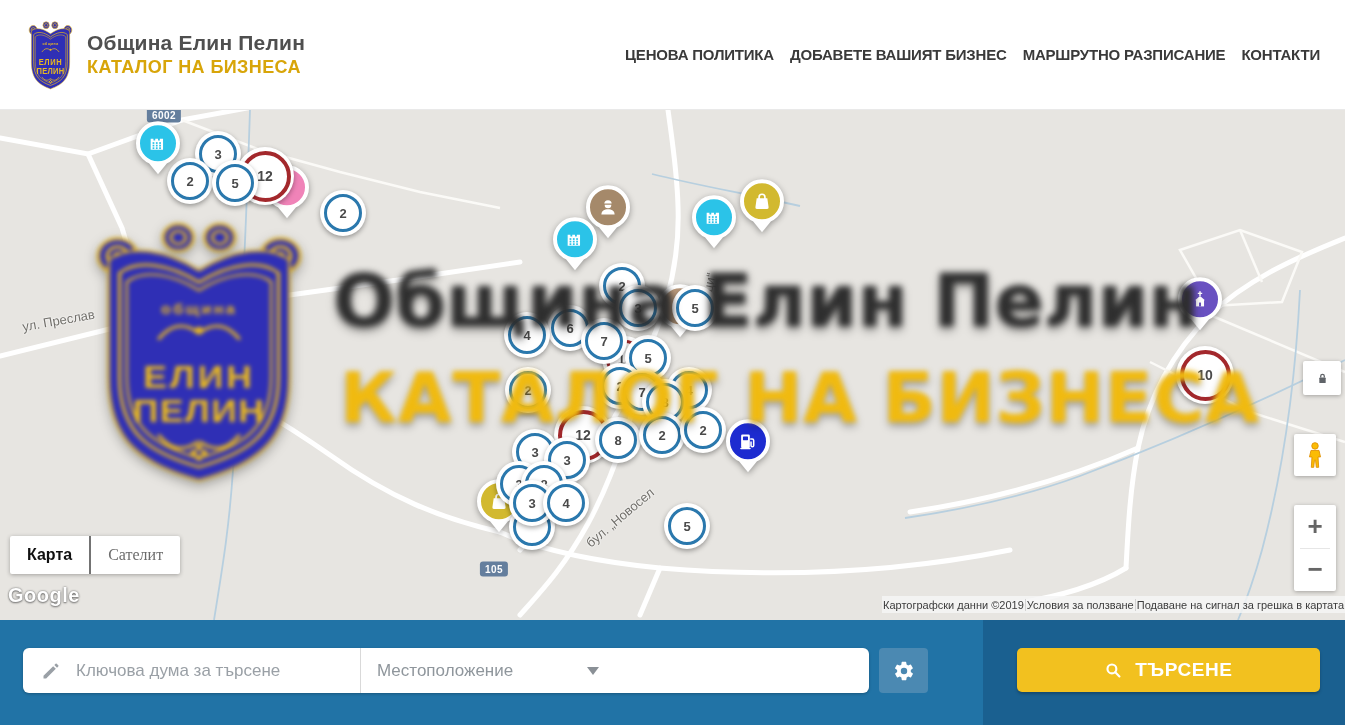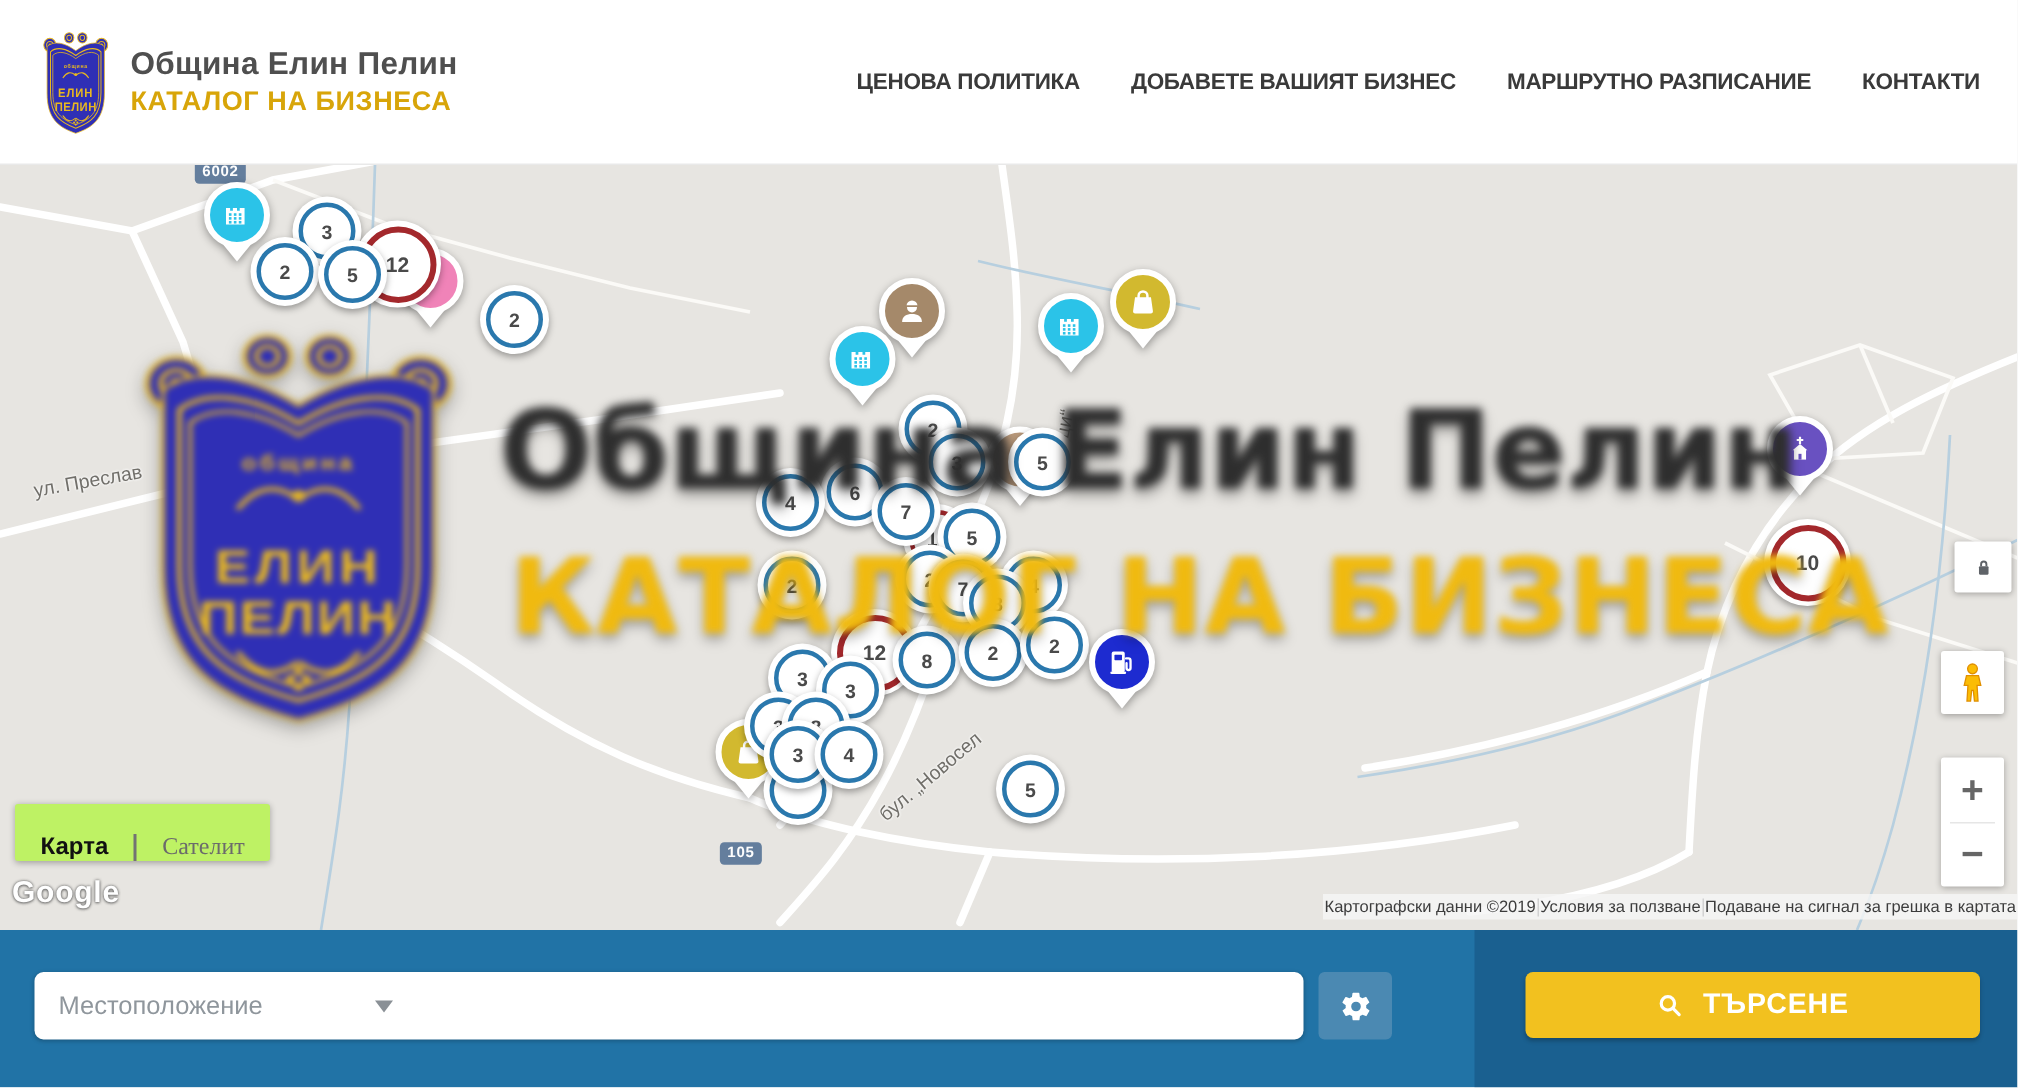--- a/index.html
+++ b/index.html
@@ -8,21 +8,21 @@
         font-family:"Liberation Sans",sans-serif;background:#fff;}
 
   
   .header{position:relative;height:110px;background:#fff;border-bottom:1px solid #e9e9e9;
           display:flex;align-items:center;justify-content:space-between;padding:0 25px 0 27px;box-sizing:border-box;z-index:10;}
   .brand{display:flex;align-items:center;gap:13px;cursor:pointer;}
   .crest-small{width:47px;height:74px;}
   .crest-small svg{width:100%;height:100%;}
   .brand-title{font-size:21px;font-weight:bold;color:#4f4f4f;letter-spacing:.2px;}
   .brand-subtitle{font-size:18px;font-weight:bold;color:#d8a509;letter-spacing:.4px;margin-top:2px;}
-  .nav{display:flex;gap:34px;align-items:flex-start;}
+  .nav{display:flex;gap:16px;align-items:flex-start;}
   .nav a{font-size:15px;font-weight:bold;color:#3a3a3a;text-decoration:none;letter-spacing:-.2px;cursor:pointer;}
 
   
   .map{position:relative;width:1345px;height:510px;background:#e7e5e1;overflow:hidden;}
   .roads{position:absolute;inset:0;z-index:0;}
 
   .marker-layer{position:absolute;inset:0;z-index:2;}
   .cluster{position:absolute;transform:translate(-50%,-50%);width:46px;height:46px;border-radius:50%;
            background:#fff;box-shadow:0 2px 5px rgba(0,0,0,.35);display:grid;place-items:center;cursor:pointer;}
   .cluster .ring{width:32px;height:32px;box-sizing:content-box;border:3px solid #2a78ad;border-radius:50%;
@@ -43,22 +43,22 @@
   
   .watermark{position:absolute;inset:0;z-index:4;pointer-events:none;}
   .crest-big{position:absolute;left:88px;top:100px;width:222px;height:282px;filter:blur(2.2px) drop-shadow(0 4px 6px rgba(0,0,0,.35));}
   .crest-big svg{width:100%;height:100%;}
   .wm-line1{position:absolute;left:333px;top:148px;font-family:"DejaVu Sans",sans-serif;font-weight:bold;
             font-size:73px;color:#2e2e2e;letter-spacing:0;filter:blur(3px);text-shadow:0 4px 7px rgba(0,0,0,.4);white-space:nowrap;}
   .wm-line2{position:absolute;left:340px;top:247px;font-family:"DejaVu Sans",sans-serif;font-weight:bold;
             font-size:70px;color:#f0ba10;letter-spacing:.5px;filter:blur(2.6px);text-shadow:0 4px 7px rgba(0,0,0,.35);white-space:nowrap;}
 
   
-  .maptype{position:absolute;left:10px;top:426px;display:flex;background:#bef264;height:38px;z-index:6;
-           box-shadow:0 1px 4px rgba(0,0,0,.3);border-radius:2px;overflow:hidden;align-items:flex-end;}
+  .maptype{position:absolute;left:10px;top:426px;display:flex;background:#ffffff;height:38px;z-index:6;
+           box-shadow:0 1px 4px rgba(0,0,0,.3);border-radius:2px;overflow:hidden;}
   .maptype .mt{display:flex;align-items:center;justify-content:center;font-size:16px;cursor:pointer;padding:0 17px;}
   .mt-map{font-weight:bold;color:#111;}
   .mt-sat{color:#6b6b6b;border-left:2px solid #737373;font-family:Liberation Serif, serif;}
   .google-logo{position:absolute;left:8px;top:474px;z-index:6;font-size:20px;font-weight:bold;color:#fff;cursor:pointer;
                letter-spacing:.5px;text-shadow:0 0 2px rgba(90,90,90,.9),0 1px 2px rgba(60,60,60,.6);}
   .attrib{position:absolute;right:0;top:486px;height:17px;z-index:6;display:flex;align-items:center;
           background:rgba(245,245,245,.82);font-size:11px;color:#3c3c3c;}
   .attrib span{padding:0 1px;white-space:nowrap;}
   .attrib span + span{border-left:1px solid #d2d2d2;}
   .ctl-box{position:absolute;background:#fff;box-shadow:0 1px 4px rgba(0,0,0,.3);border-radius:2px;z-index:6;
@@ -463,21 +463,21 @@
           </div>
           <div class="pin-t"></div>
         </div>
         <div class="cluster big" style="left: 1205px; top: 265px;">
           <div class="ring" style="border-color:#a3282c">
             <span>10</span>
           </div>
         </div>
       </div>
     <div class="label-layer">
-        <span class="road-badge" style="left: 147px; top: 5px;">6002</span>
+        <span class="road-badge" style="left: 164px; top: 5px;">6002</span>
         <span class="road-badge" style="left: 494px; top: 459px;">105</span>
         <span class="street-label" style="left: 22px; top: 203px; transform: rotate(-10deg);">ул. Преслав</span>
         <span class="street-label" style="left: 578px; top: 400px; transform: rotate(-40deg);">бул. „Новосел</span>
         <span class="street-label" style="left: 700px; top: 165px; transform: rotate(-78deg);">ци“</span>
       </div>
 
     <div class="watermark">
       <span class="crest-big">
 <svg viewBox="0 0 150 215" preserveAspectRatio="none">
   <g stroke="#e8b820">
@@ -538,20 +538,26 @@
     <div class="zoomctl">
       <div class="zbtn">+</div>
       <div class="zdiv"></div>
       <div class="zbtn">−</div>
     </div>
   </div>
 
   <div class="search-bar">
     <div class="bar-dark"></div>
     <div class="pill">
+      <div class="sec sec-keyword">
+        <svg width="20" height="20" viewBox="0 0 24 24">
+          <path d="M3 17.8V21h3.2L17.8 9.4l-3.2-3.2L3 17.8zM20.7 6.5a1 1 0 0 0 0-1.4l-1.8-1.8a1 1 0 0 0-1.4 0l-1.5 1.5 3.2 3.2 1.5-1.5z" fill="#9aa0a6"></path>
+        </svg>
+        <input type="text" placeholder="Ключова дума за търсене" style="">
+      </div>
       <div class="sec sec-select">
         <span class="sel-text">Местоположение</span>
         <span class="caret"></span>
       </div>
     </div>
     <div class="gear-btn">
       <svg viewBox="0 0 24 24">
         <path fill="#fff" d="M19.4 13c.04-.33.06-.66.06-1s-.02-.67-.06-1l2.1-1.65a.5.5 0 0 0 .12-.64l-2-3.46a.5.5 0 0 0-.6-.22l-2.49 1a7.3 7.3 0 0 0-1.73-1l-.38-2.65A.5.5 0 0 0 13.93 2h-4a.5.5 0 0 0-.5.42l-.37 2.65c-.63.26-1.21.6-1.74 1l-2.48-1a.5.5 0 0 0-.61.22l-2 3.46a.5.5 0 0 0 .12.64L4.55 11c-.04.33-.07.66-.07 1s.03.67.07 1l-2.1 1.65a.5.5 0 0 0-.12.64l2 3.46c.14.24.42.34.6.22l2.5-1c.52.4 1.1.74 1.73 1l.37 2.65c.04.24.25.42.5.42h4c.25 0 .46-.18.5-.42l.37-2.65a7.3 7.3 0 0 0 1.73-1l2.49 1c.23.09.5 0 .6-.22l2-3.46a.5.5 0 0 0-.12-.64zM12 15.5a3.5 3.5 0 1 1 0-7 3.5 3.5 0 0 1 0 7z"></path>
       </svg>
     </div>

